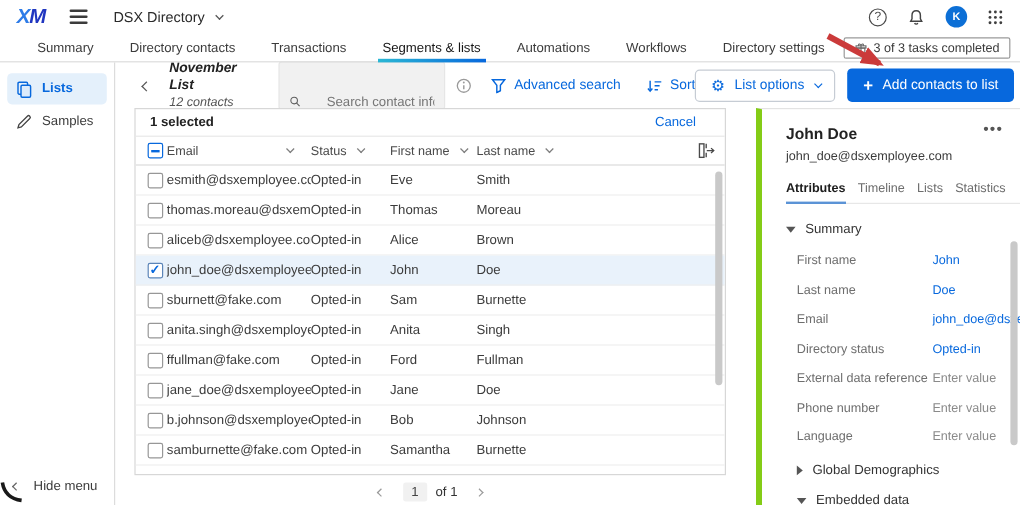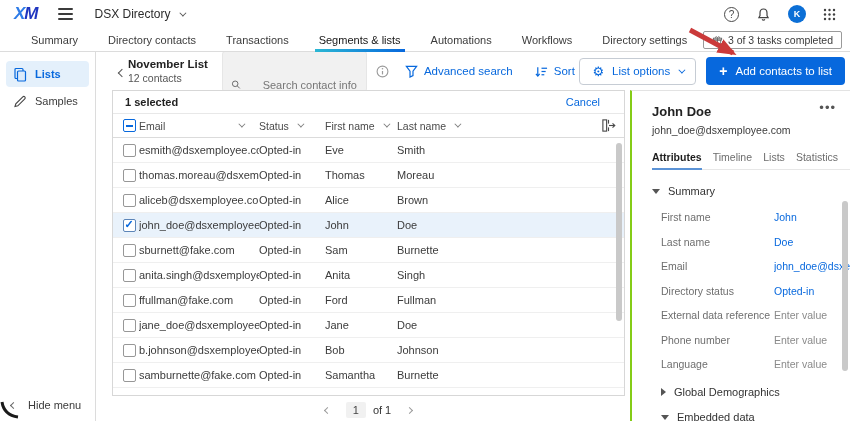--- a/index.html
+++ b/index.html
@@ -41,21 +41,21 @@
   .side-item{ display:flex; align-items:center; gap:8px; height:26px; margin:1px 6px; padding:0 7px; border-radius:4px;
     font-size:11px; color:#3b3b3b; cursor:pointer; }
   .side-item.active{ background:#E4F0FB; color:#0768DD; font-weight:bold; }
   .hide-menu{ position:absolute; bottom:10px; left:11px; display:flex; gap:12px; align-items:center; font-size:11px; color:#3b3b3b; cursor:pointer; }
 
   .main{ flex:1; display:flex; flex-direction:column; min-width:0; }
 
   
   .toolbar{ height:38px; display:flex; align-items:center; padding:0 5px 0 20px; flex:none; }
   .back-chev{ color:#555; cursor:pointer; padding:3px; }
-  .list-title{ margin-left:0; line-height:1.2; cursor:default; }
+  .list-title{ margin-left:13px; line-height:1.2; cursor:default;font-style:italic; }
   .list-name{ font-size:11.5px; font-weight:bold; color:#222; }
   .contact-count{ font-size:10.5px; color:#555; }
   .searchbox{ width:145px; height:41px; background:#f1f1f1; border:1px solid #e6e6e6; border-radius:3px;
     display:flex; align-items:flex-end; gap:22px; padding:0 8px; margin-left:14px; }
   .searchbox input{ border:0; background:transparent; font-size:11px; width:100%; outline:none; color:#333; font-family:"Liberation Sans",sans-serif; }
   .searchbox input::placeholder{ color:#767676; }
   .info-btn{ margin-left:9px; }
   .link-btn{ display:flex; align-items:center; gap:6px; color:#0768DD; font-size:11.5px; margin-left:16px; cursor:pointer; white-space:nowrap; }
   .sort-btn{ margin-left:22px; }
   .list-options-btn{ margin-left:auto; height:27px; border:1px solid #c6ccd4; border-radius:4px; background:#fff; color:#0768DD;
@@ -94,22 +94,22 @@
   .cb.indet::after{ content:""; position:absolute; left:2px; right:2px; top:5px; height:2px; background:#0768DD; }
   .cb.checked{ border-color:#49engage; border-color:#5c85b8; }
   .cb.checked::after{ content:"\2713"; position:absolute; left:1px; top:-2px; font-size:11px; color:#0768DD; font-weight:bold; }
   .vscroll{ position:absolute; right:2px; top:52px; width:6px; height:178px; background:#c9c9c9; border-radius:3px; cursor:pointer; }
   .pager{ height:26px; margin-top:4px; display:flex; align-items:center; justify-content:center; gap:16px; font-size:11px; color:#444; margin-right:5px; }
   .pager .chev{ color:#9a9a9a; cursor:pointer; }
   .page-box{ background:#f1f1f1; border-radius:2px; padding:2px 7px; cursor:text; }
   .of-label{ color:#333; }
 
   
-  .panel{ width:220px; flex:none; border-left:2px solid #84cc16; border-top:1px solid #e3e3e3;
-    position:relative; padding:13px 0 0 20px; overflow:hidden; }
+  .panel{ width:220px; flex:none; border-left:5px solid #84cc16; border-top:1px solid #e3e3e3;
+    position:relative; padding:13px 0 0 20px; overflow:hidden;margin-left:20px; }
   .panel-head{ display:flex; justify-content:space-between; align-items:flex-start; padding-right:14px; }
   .contact-name{ font-size:13px; font-weight:bold; color:#222; }
   .more-dots{ color:#555; font-size:13px; letter-spacing:1px; line-height:0.6; cursor:pointer; }
   .contact-email{ font-size:10.5px; color:#3b3b3b; margin-top:5px; }
   .panel-tabs{ display:flex; justify-content:space-between; margin-top:11px; border-bottom:1px solid #e7e7e7; padding-right:12px; }
   .ptab{ font-size:10.5px; color:#6d6d6d; padding:4px 0 6px; position:relative; cursor:pointer; white-space:nowrap; }
   .ptab.active{ color:#1d1d1d; font-weight:bold; }
   .ptab.active::after{ content:""; position:absolute; left:0; right:0; bottom:-1px; height:2px; background:#5b93d6; }
   .section-row{ display:flex; align-items:center; gap:8px; font-size:11px; color:#333; cursor:pointer; }
   .sec-summary{ margin-top:15px; }

